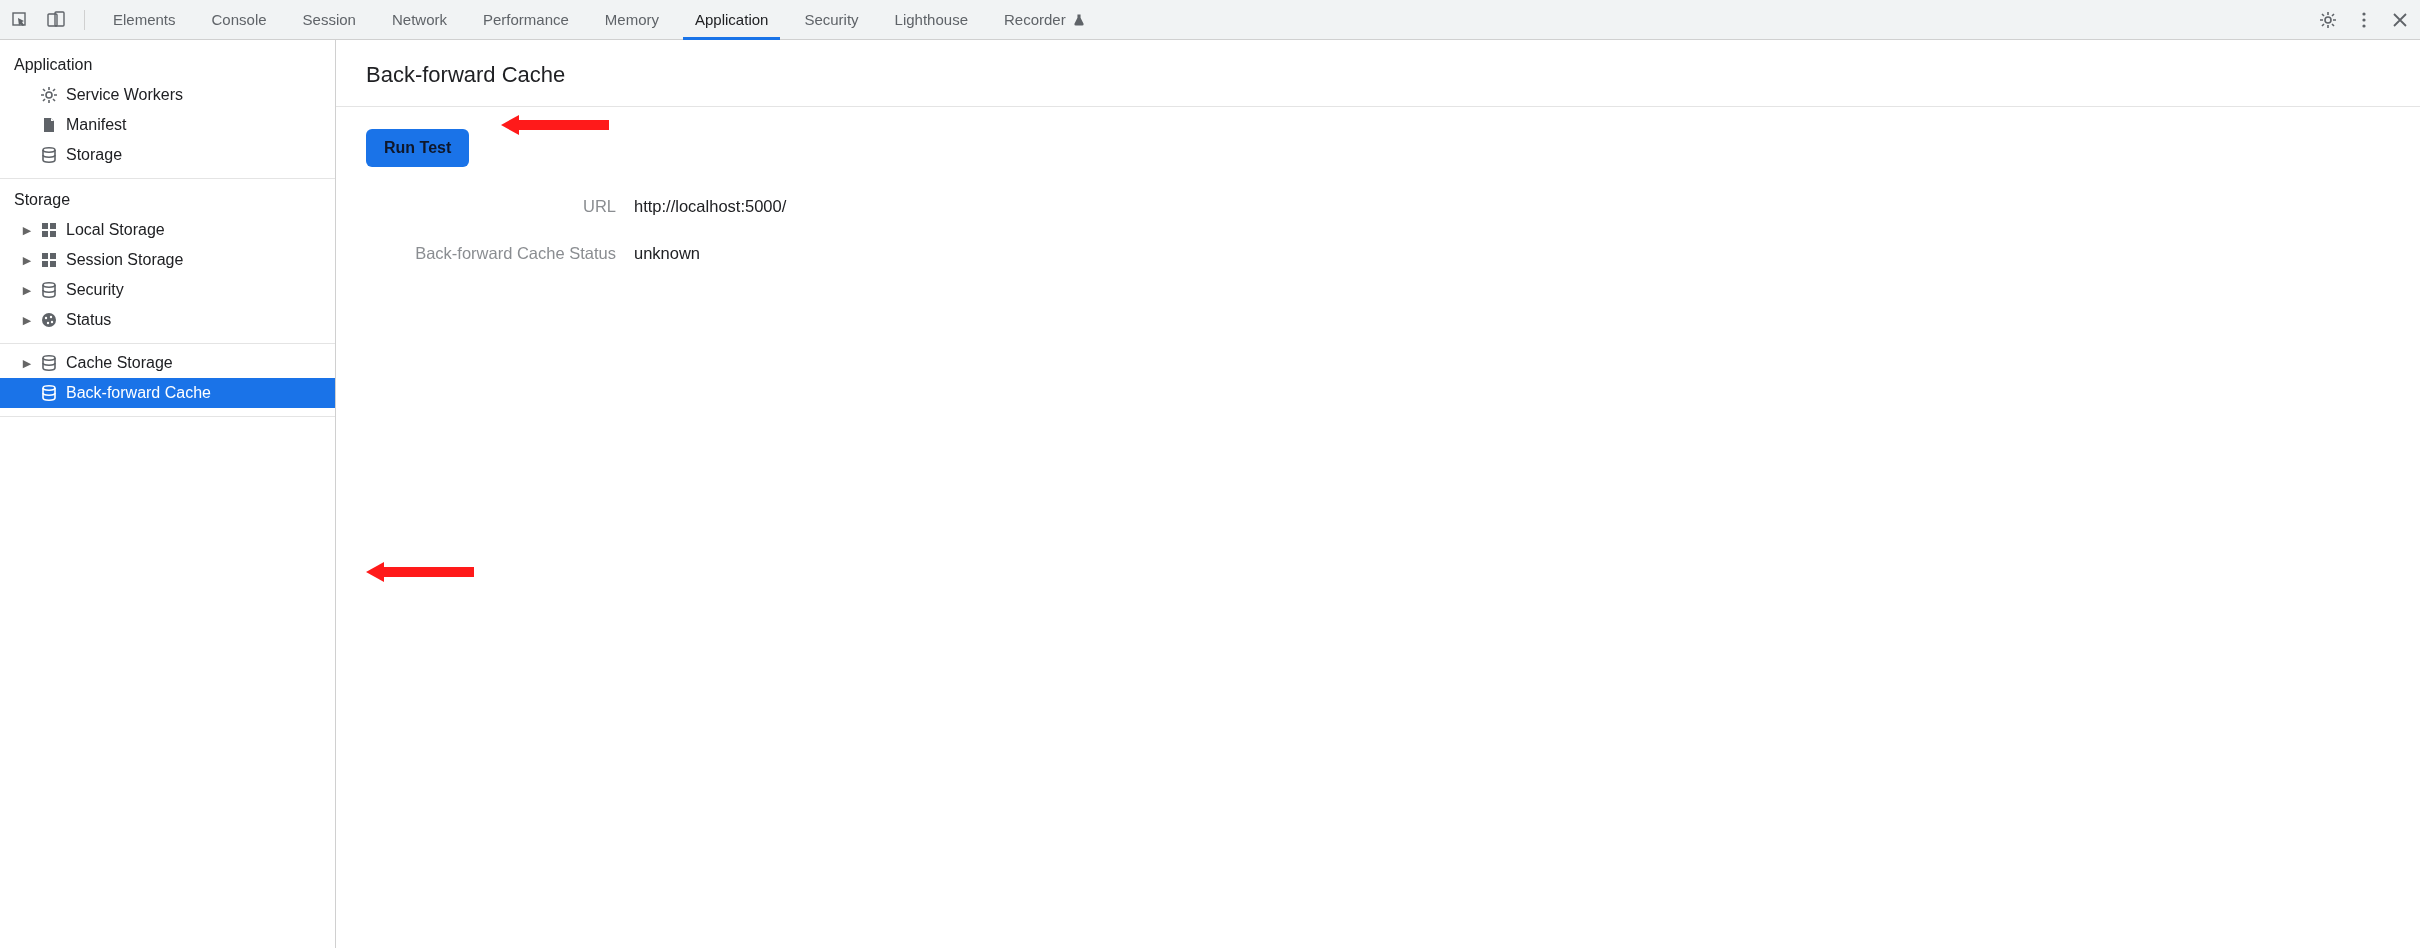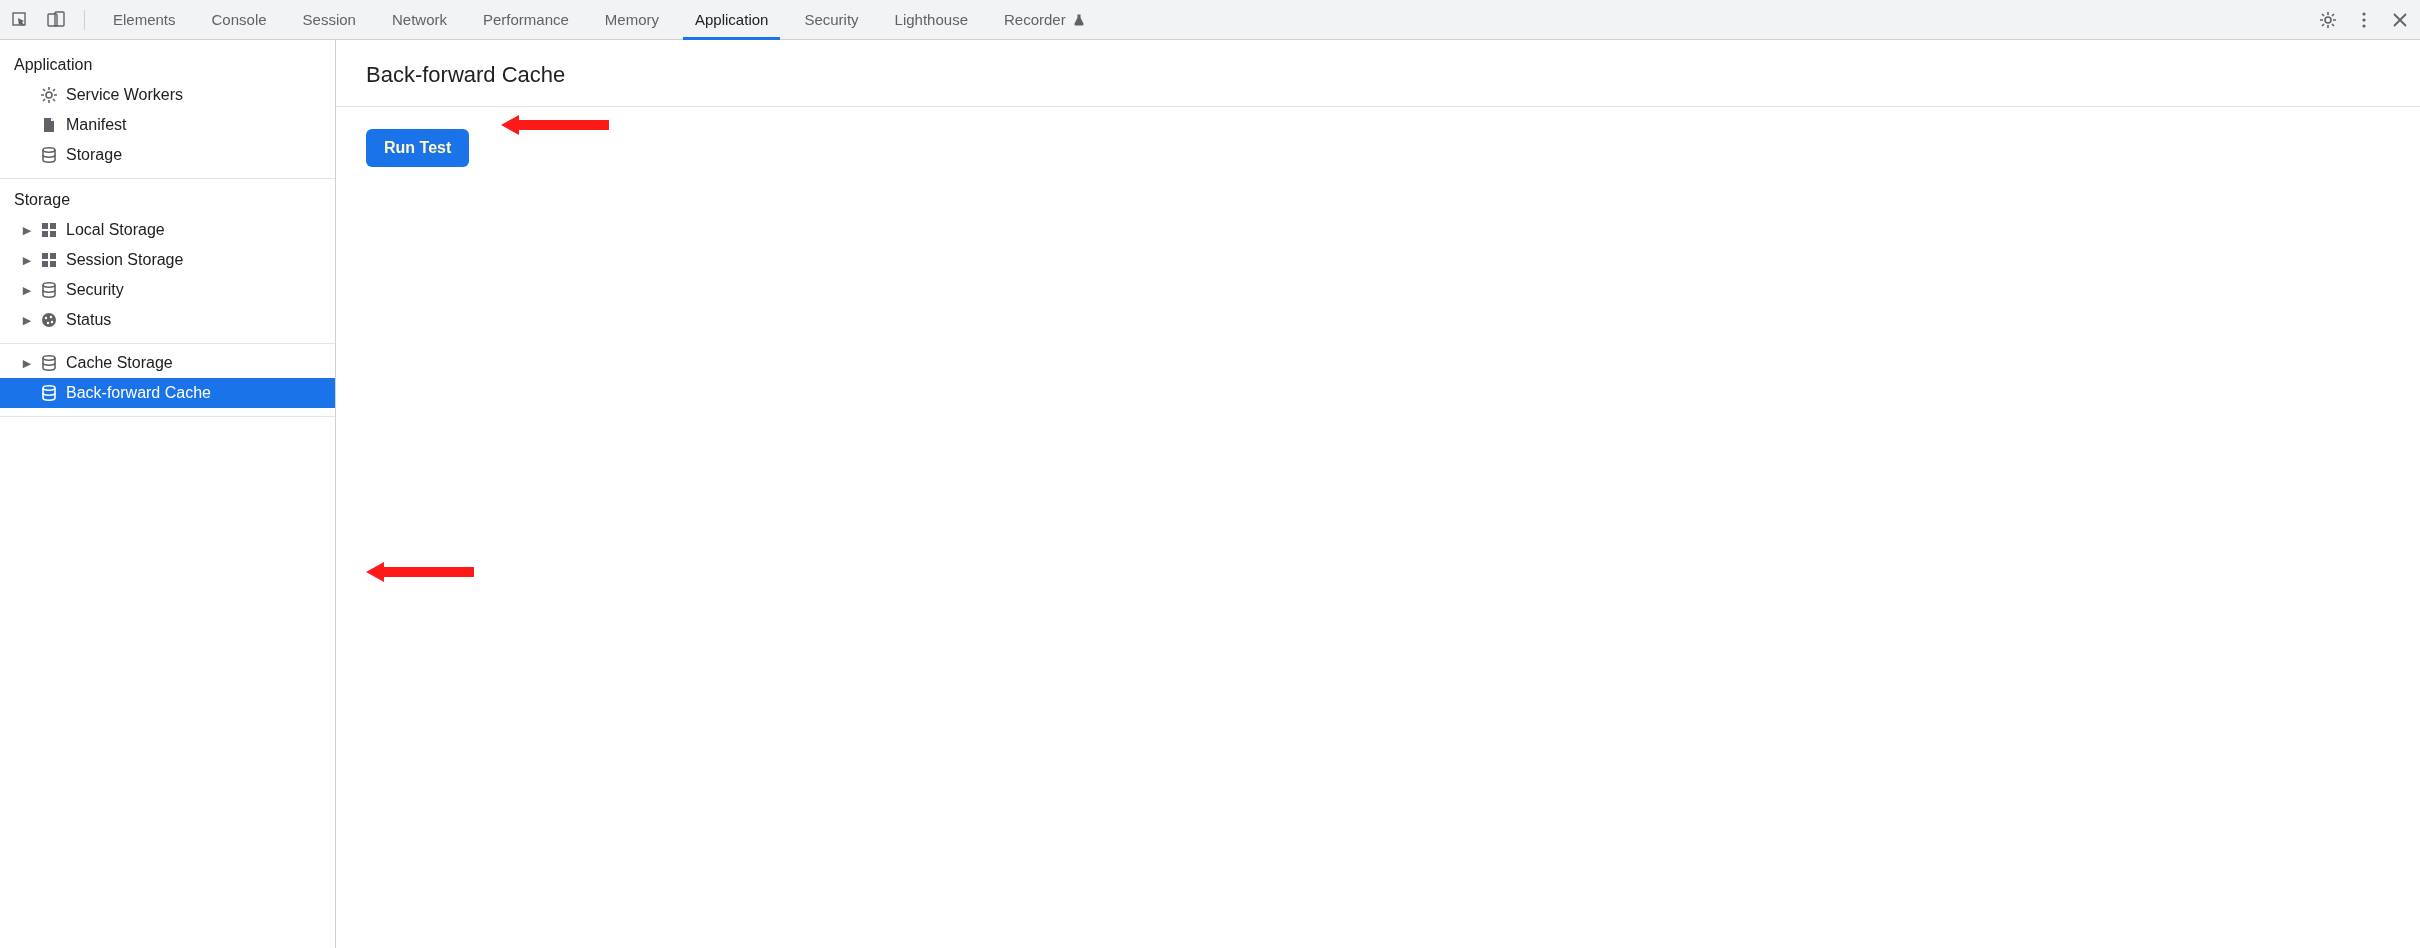--- a/index.html
+++ b/index.html
@@ -94,21 +94,21 @@
   
   .panel{flex:1;display:flex;flex-direction:column;position:relative;}
   .panel-header{
     padding:22px 30px 18px 30px;
     font-size:22px;
     color:#202124;
     border-bottom:1px solid #e4e4e4;
   }
   .panel-body{padding:22px 30px;position:relative;}
   .run-btn{
-    background:var(--btn-blue);color:#fef9c3;border:none;border-radius:6px;
+    background:var(--btn-blue);color:#0f172a;border:none;border-radius:6px;
     font-size:16px;font-weight:600;padding:10px 18px;cursor:pointer;
   }
   .kvtable{margin-top:30px;font-size:16.5px;}
   .kvrow{display:flex;align-items:baseline;margin-bottom:28px;}
   .kvlabel{color:#8a8d91;text-align:right;width:250px;margin-right:18px;}
   .kvval{color:#202124;}
 
   
   .arrow{
     position:absolute;display:flex;align-items:center;pointer-events:none;
@@ -337,20 +337,30 @@
         <span>Back-forward Cache</span>
       </div>
     </div>
   </div>
 
   <div class="panel">
     <div class="panel-header">Back-forward Cache</div>
     <div class="panel-body">
       <button class="run-btn">Run Test</button>
 
+      <div class="kvtable">
+        <div class="kvrow">
+          <div class="kvlabel">URL</div>
+          <div class="kvval">http://localhost:5000/</div>
+        </div>
+        <div class="kvrow">
+          <div class="kvlabel">Back-forward Cache Status</div>
+          <div class="kvval">unknown</div>
+        </div>
+      </div>
 
       
       <div class="arrow" style="top:8px;left:165px;">
         <div class="head"></div>
           <div class="shaft"></div>
       </div>
     </div>
     <div class="arrow" style="top:522px;left:30px;">
       <div class="head"></div>
         <div class="shaft"></div>

